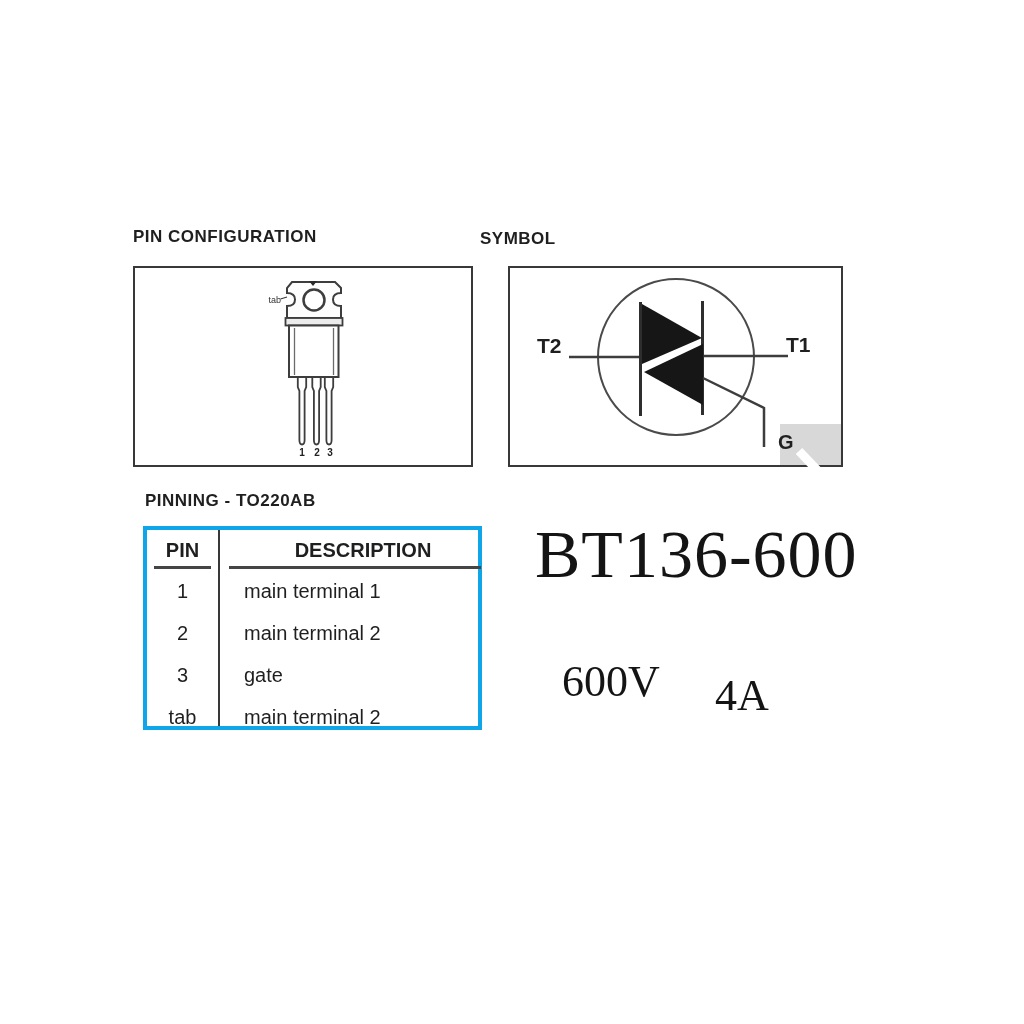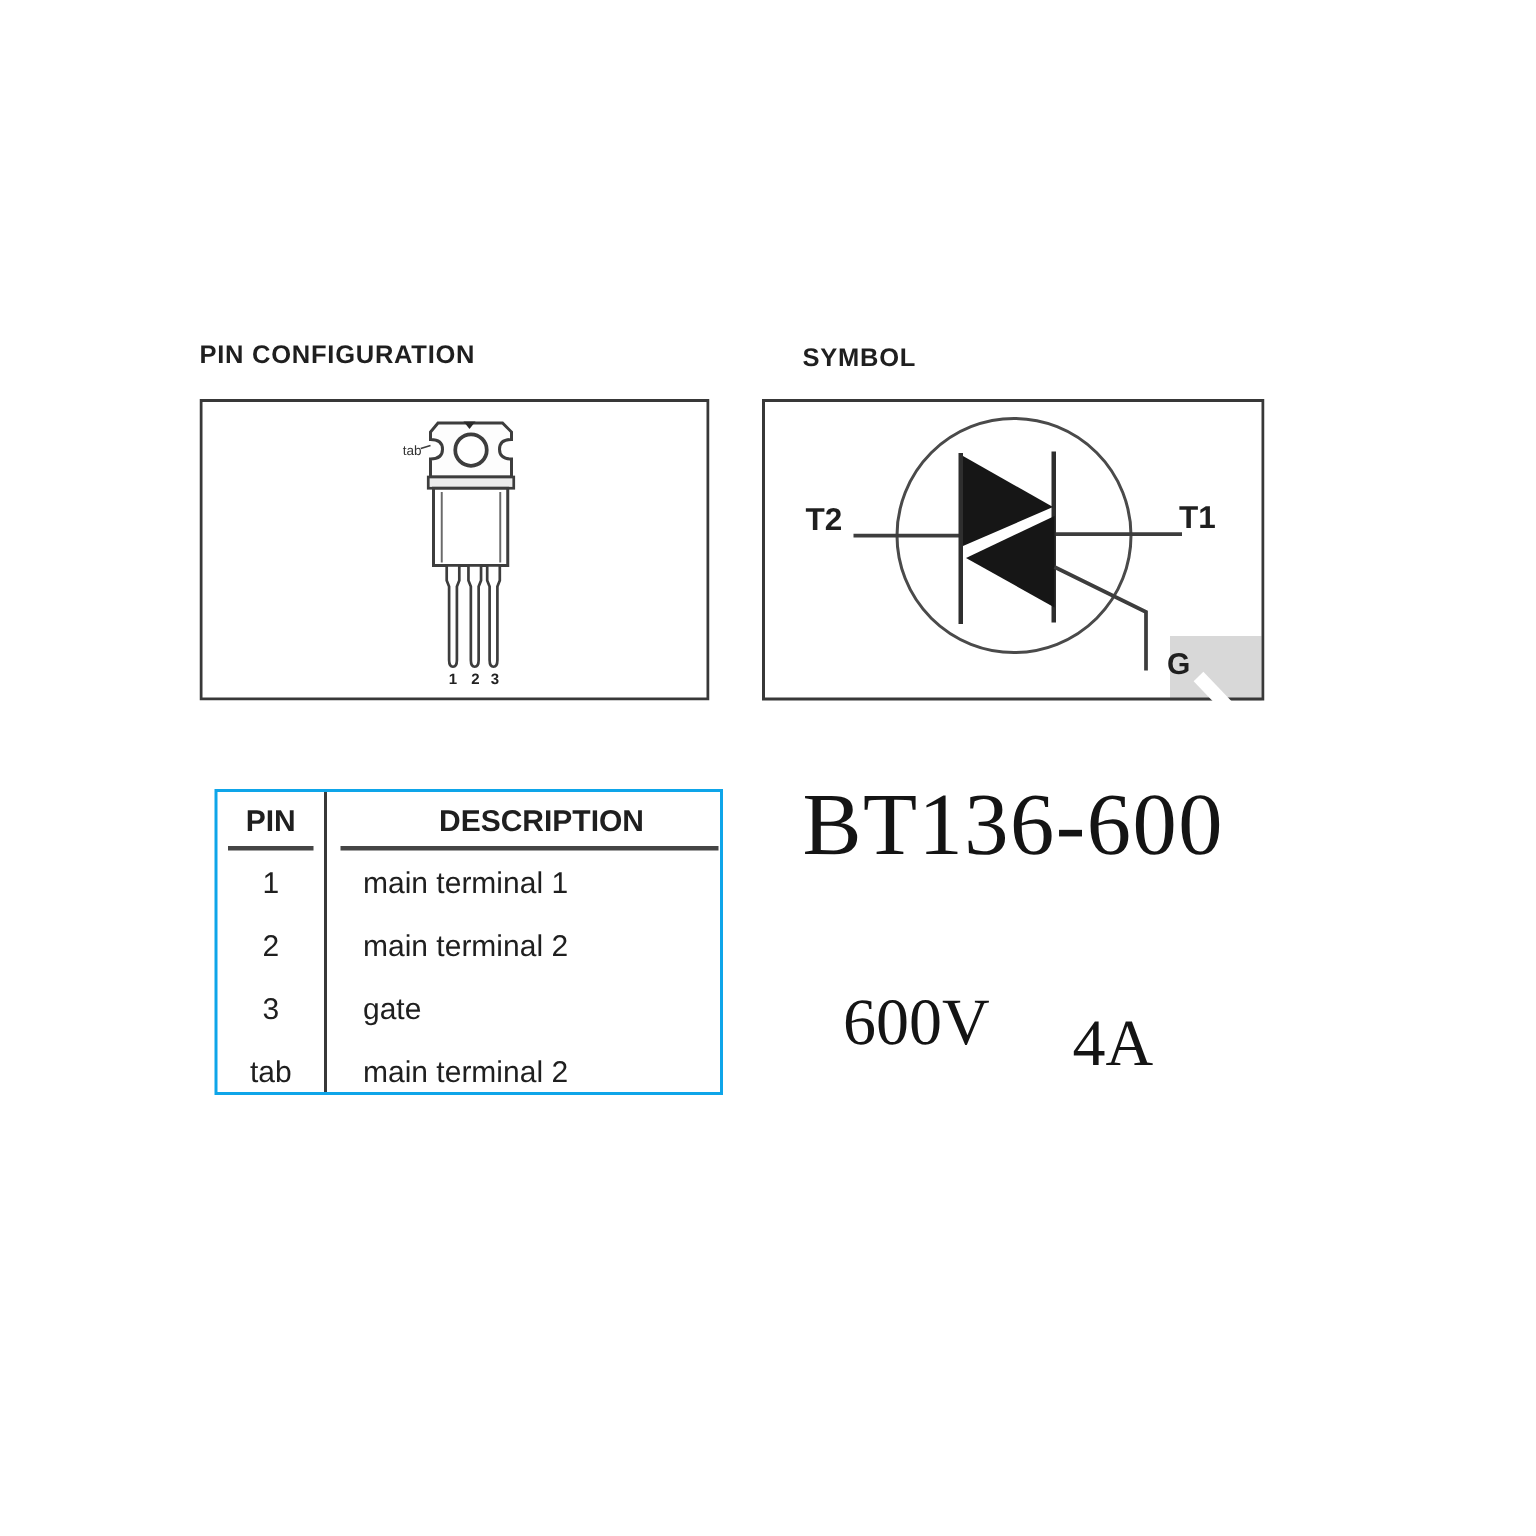--- a/index.html
+++ b/index.html
@@ -5,49 +5,50 @@
   html,body{margin:0;padding:0;background:#ffffff;}
   .page{position:relative;width:1024px;height:1024px;background:#ffffff;
         font-family:"Liberation Sans",sans-serif;color:#1f1f1f;overflow:hidden;}
   .heading{position:absolute;font-weight:bold;font-size:17px;line-height:1;
            letter-spacing:.5px;color:#1f1f1f;white-space:nowrap;}
   svg{position:absolute;}
   svg text{font-family:"Liberation Sans",sans-serif;}
 
   
   .ptable{position:absolute;left:143px;top:526px;width:339px;height:204px;
-          border:2px solid #0ea5e9;box-sizing:border-box;background:#ffffff;}
+          border:4px solid #0ea5e9;box-sizing:border-box;background:#ffffff;}
   .ptable .vdiv{position:absolute;left:71px;top:0;bottom:0;width:2px;background:#383838;}
   .ptable .th{position:absolute;font-weight:bold;font-size:20px;line-height:20px;text-align:center;white-space:nowrap;}
   .th-pin{left:0;width:71px;top:10px;}
   .th-desc{left:73px;width:286px;top:10px;}
   .ptable .ul{position:absolute;height:3px;background:#454545;}
   .ul-pin{left:7px;width:57px;top:36px;}
   .ul-desc{left:82px;width:252px;top:36px;}
   .trow{position:absolute;left:0;right:0;height:22px;font-size:20px;line-height:22px;}
   .trow .pincell{position:absolute;left:0;width:71px;text-align:center;}
   .trow .desccell{position:absolute;left:97px;white-space:nowrap;}
 
   
   .partnum{position:absolute;left:535px;top:520px;
            font-family:"Liberation Serif","DejaVu Serif",serif;
-           font-size:59px;line-height:1;letter-spacing:1px;color:#141414;white-space:nowrap;}
+           font-size:68px;line-height:1;letter-spacing:1px;color:#141414;white-space:nowrap;}
   .ratings{position:absolute;left:562px;top:660px;width:320px;height:70px;
            font-family:"Liberation Serif","DejaVu Serif",serif;
            font-size:44px;line-height:1;color:#141414;white-space:nowrap;}
   .ratings .volt{position:absolute;left:0;top:0;}
   .ratings .cur{position:absolute;left:153px;top:14px;text-align:right;}
 </style>
 </head>
 <body>
 
 <div class="page">
 
   <div class="heading" style="left:133px;top:228px">PIN CONFIGURATION</div>
-  <div class="heading" style="left:535px;top:230px">SYMBOL</div>
+  <div class="heading" style="left:480px;top:230px">SYMBOL</div>
+  <div class="heading" style="left:145px;top:492px">PINNING - TO220AB</div>
 
   <svg style="left:133px;top:266px" width="340" height="201" viewBox="133 266 340 201">
     <rect x="134" y="267" width="338" height="199" fill="#ffffff" stroke="#383838" stroke-width="2"></rect>
     <g stroke="#3d3d3d" fill="none">
       <path d="M 292,282 L 335,282 L 341,288 L 341,293 Q 333,293 333,299.5 Q 333,306 341,306
                L 341,318 L 287,318 L 287,306 Q 295,306 295,299.5 Q 295,293 287,293 L 287,288 Z" fill="#fdfdfd" stroke-width="2"></path>
       <path d="M 309,281 L 317,281 L 313,286 Z" fill="#2a2a2a" stroke="none"></path>
       <circle cx="314" cy="300" r="10.5" fill="#ffffff" stroke-width="2.5"></circle>
       <rect x="285.5" y="318" width="57" height="7.5" fill="#ececec" stroke-width="1.8"></rect>
       <rect x="289" y="325.5" width="49.5" height="51.5" fill="#ffffff" stroke-width="2"></rect>

